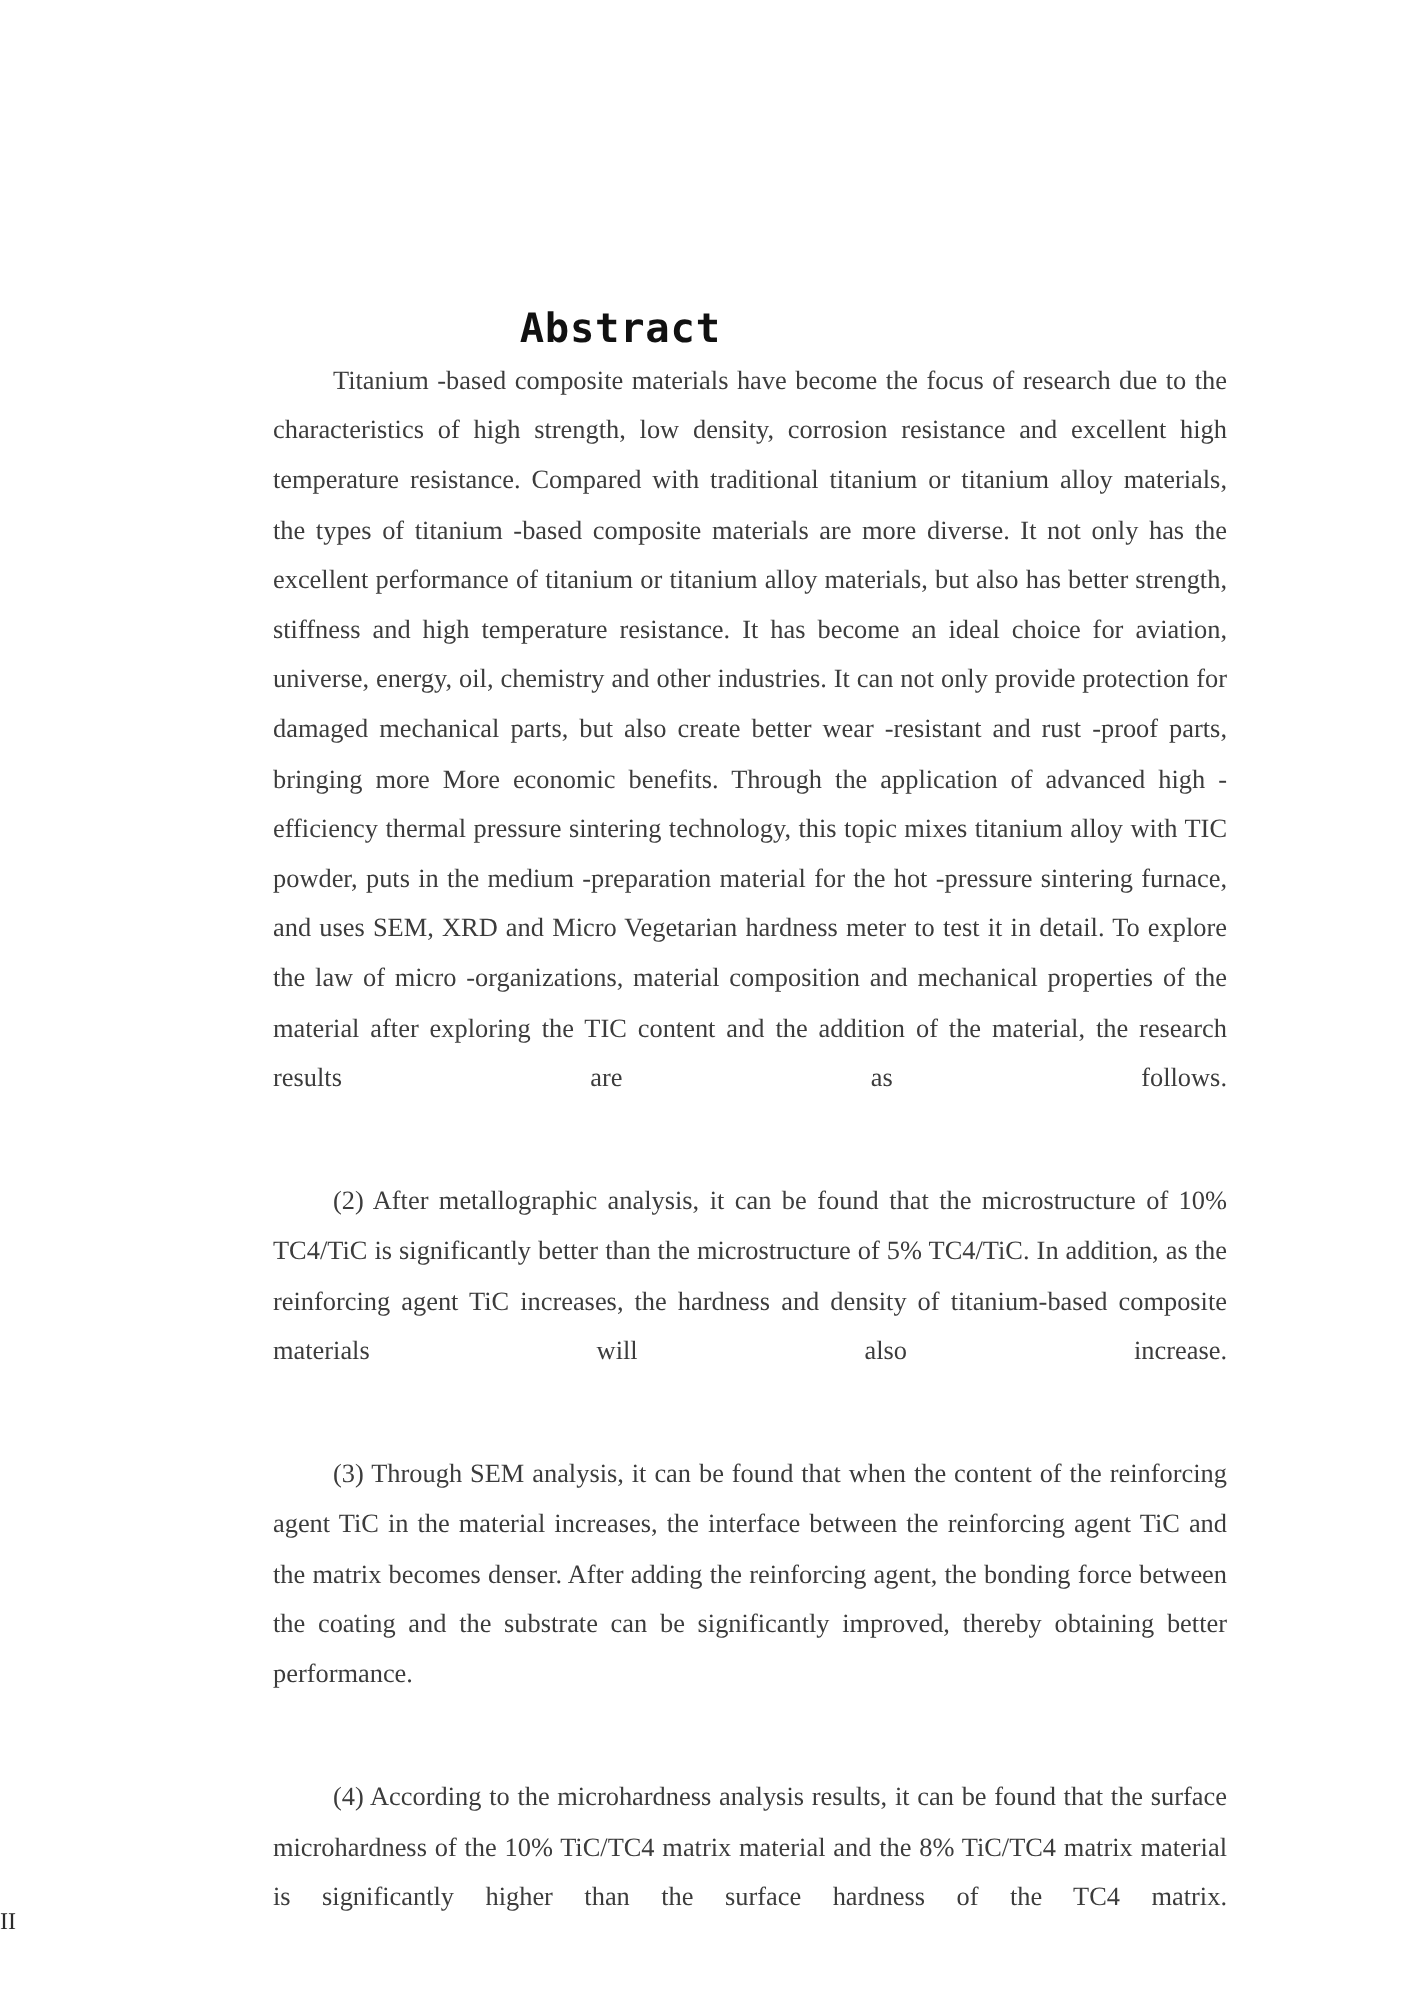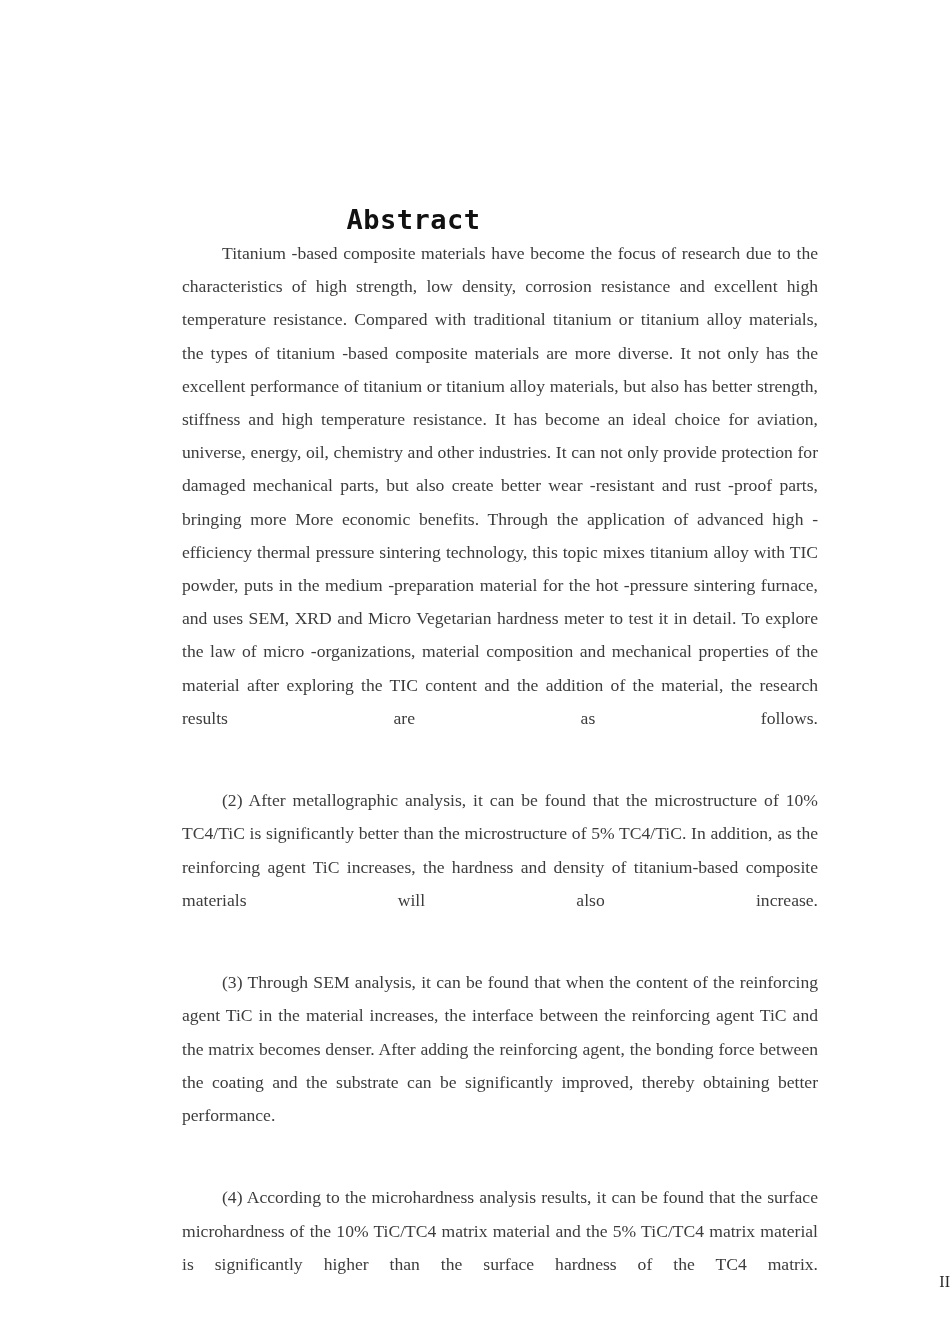--- a/index.html
+++ b/index.html
@@ -69,36 +69,36 @@
     display: inline-block;
     width: 100%;
   }
 
   
   .page-number {
     position: absolute;
     top: 1272px;
     left: 0;
     width: 950px;
-    text-align: right;
+    text-align: left;
     font-size: 16px;
     line-height: 20px;
     color: #2b2b2b;
     font-family: "Liberation Serif", "DejaVu Serif", serif;
   }
 </style>
 </head>
 <body>
 
 <div class="page">
 
   <div class="doc-heading">Abstract</div>
 
   <div class="body-block">
     <p class="para">Titanium -based composite materials have become the focus of research due to the characteristics of high strength, low density, corrosion resistance and excellent high temperature resistance. Compared with traditional titanium or titanium alloy materials, the types of titanium -based composite materials are more diverse. It not only has the excellent performance of titanium or titanium alloy materials, but also has better strength, stiffness and high temperature resistance. It has become an ideal choice for aviation, universe, energy, oil, chemistry and other industries. It can not only provide protection for damaged mechanical parts, but also create better wear -resistant and rust -proof parts, bringing more More economic benefits. Through the application of advanced high -efficiency thermal pressure sintering technology, this topic mixes titanium alloy with TIC powder, puts in the medium -preparation material for the hot -pressure sintering furnace, and uses SEM, XRD and Micro Vegetarian hardness meter to test it in detail. To explore the law of micro -organizations, material composition and mechanical properties of the material after exploring the TIC content and the addition of the material, the research results are as follows.</p>
     <p class="para">(2) After metallographic analysis, it can be found that the microstructure of 10% TC4/TiC is significantly better than the microstructure of 5% TC4/TiC. In addition, as the reinforcing agent TiC increases, the hardness and density of titanium-based composite materials will also increase.</p>
     <p class="para">(3) Through SEM analysis, it can be found that when the content of the reinforcing agent TiC in the material increases, the interface between the reinforcing agent TiC and the matrix becomes denser. After adding the reinforcing agent, the bonding force between the coating and the substrate can be significantly improved, thereby obtaining better performance.</p>
-    <p class="para">(4) According to the microhardness analysis results, it can be found that the surface microhardness of the 10% TiC/TC4 matrix material and the 5% TiC/TC4 matrix material is significantly higher than the surface hardness of the TC4 matrix.</p>
+    <p class="para">(4) According to the microhardness analysis results, it can be found that the surface microhardness of the 10% TiC/TC4 matrix material and the 8% TiC/TC4 matrix material is significantly higher than the surface hardness of the TC4 matrix.</p>
   </div>
 
   <div class="page-number">II</div>
 
 </div>
 
 </body></html>

